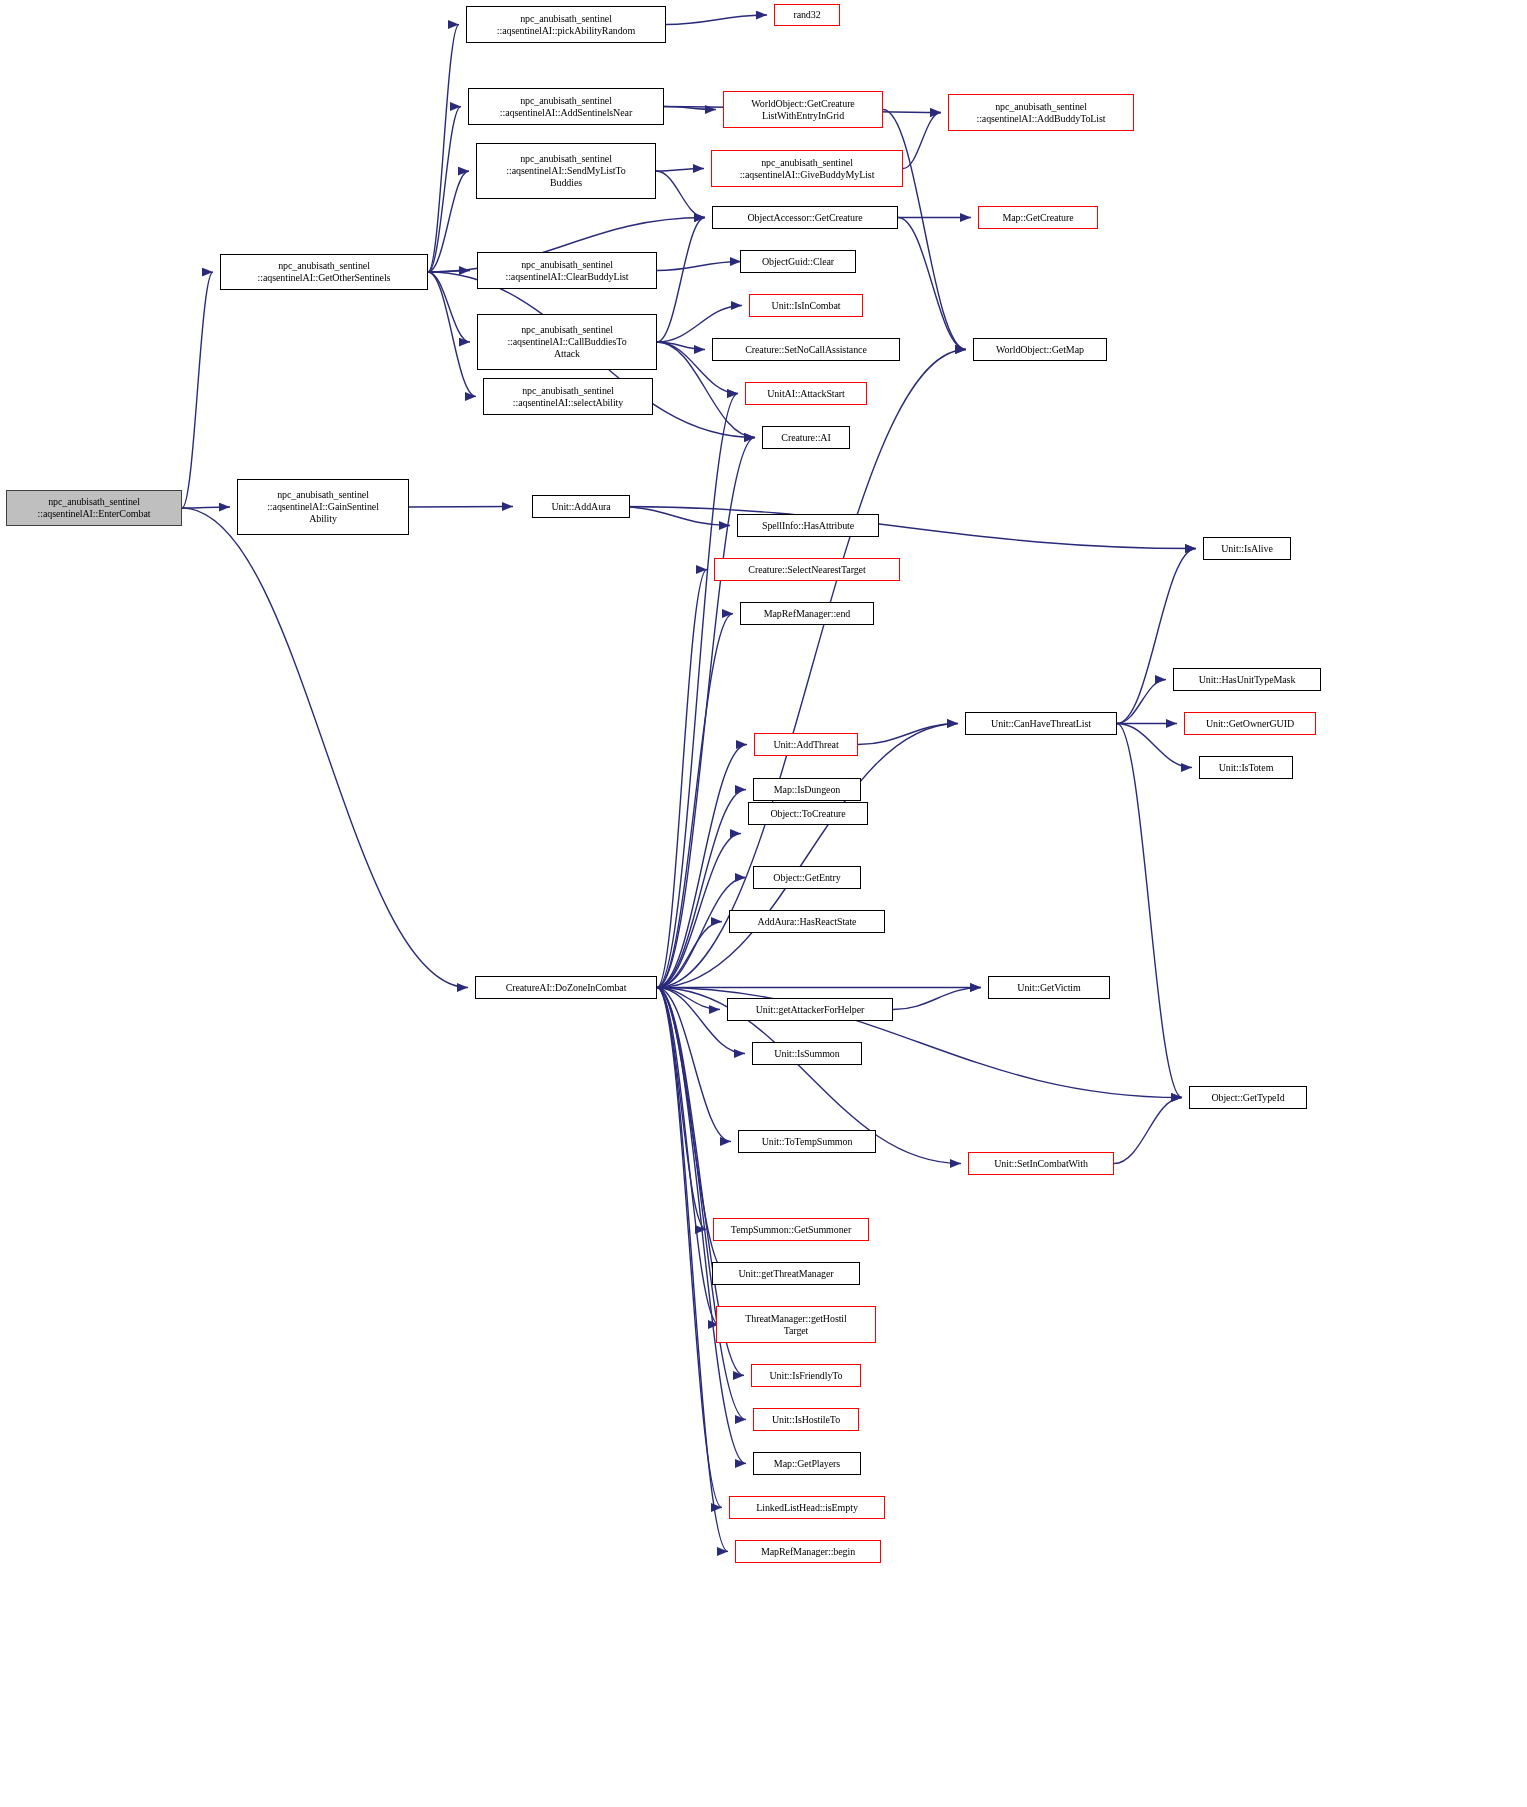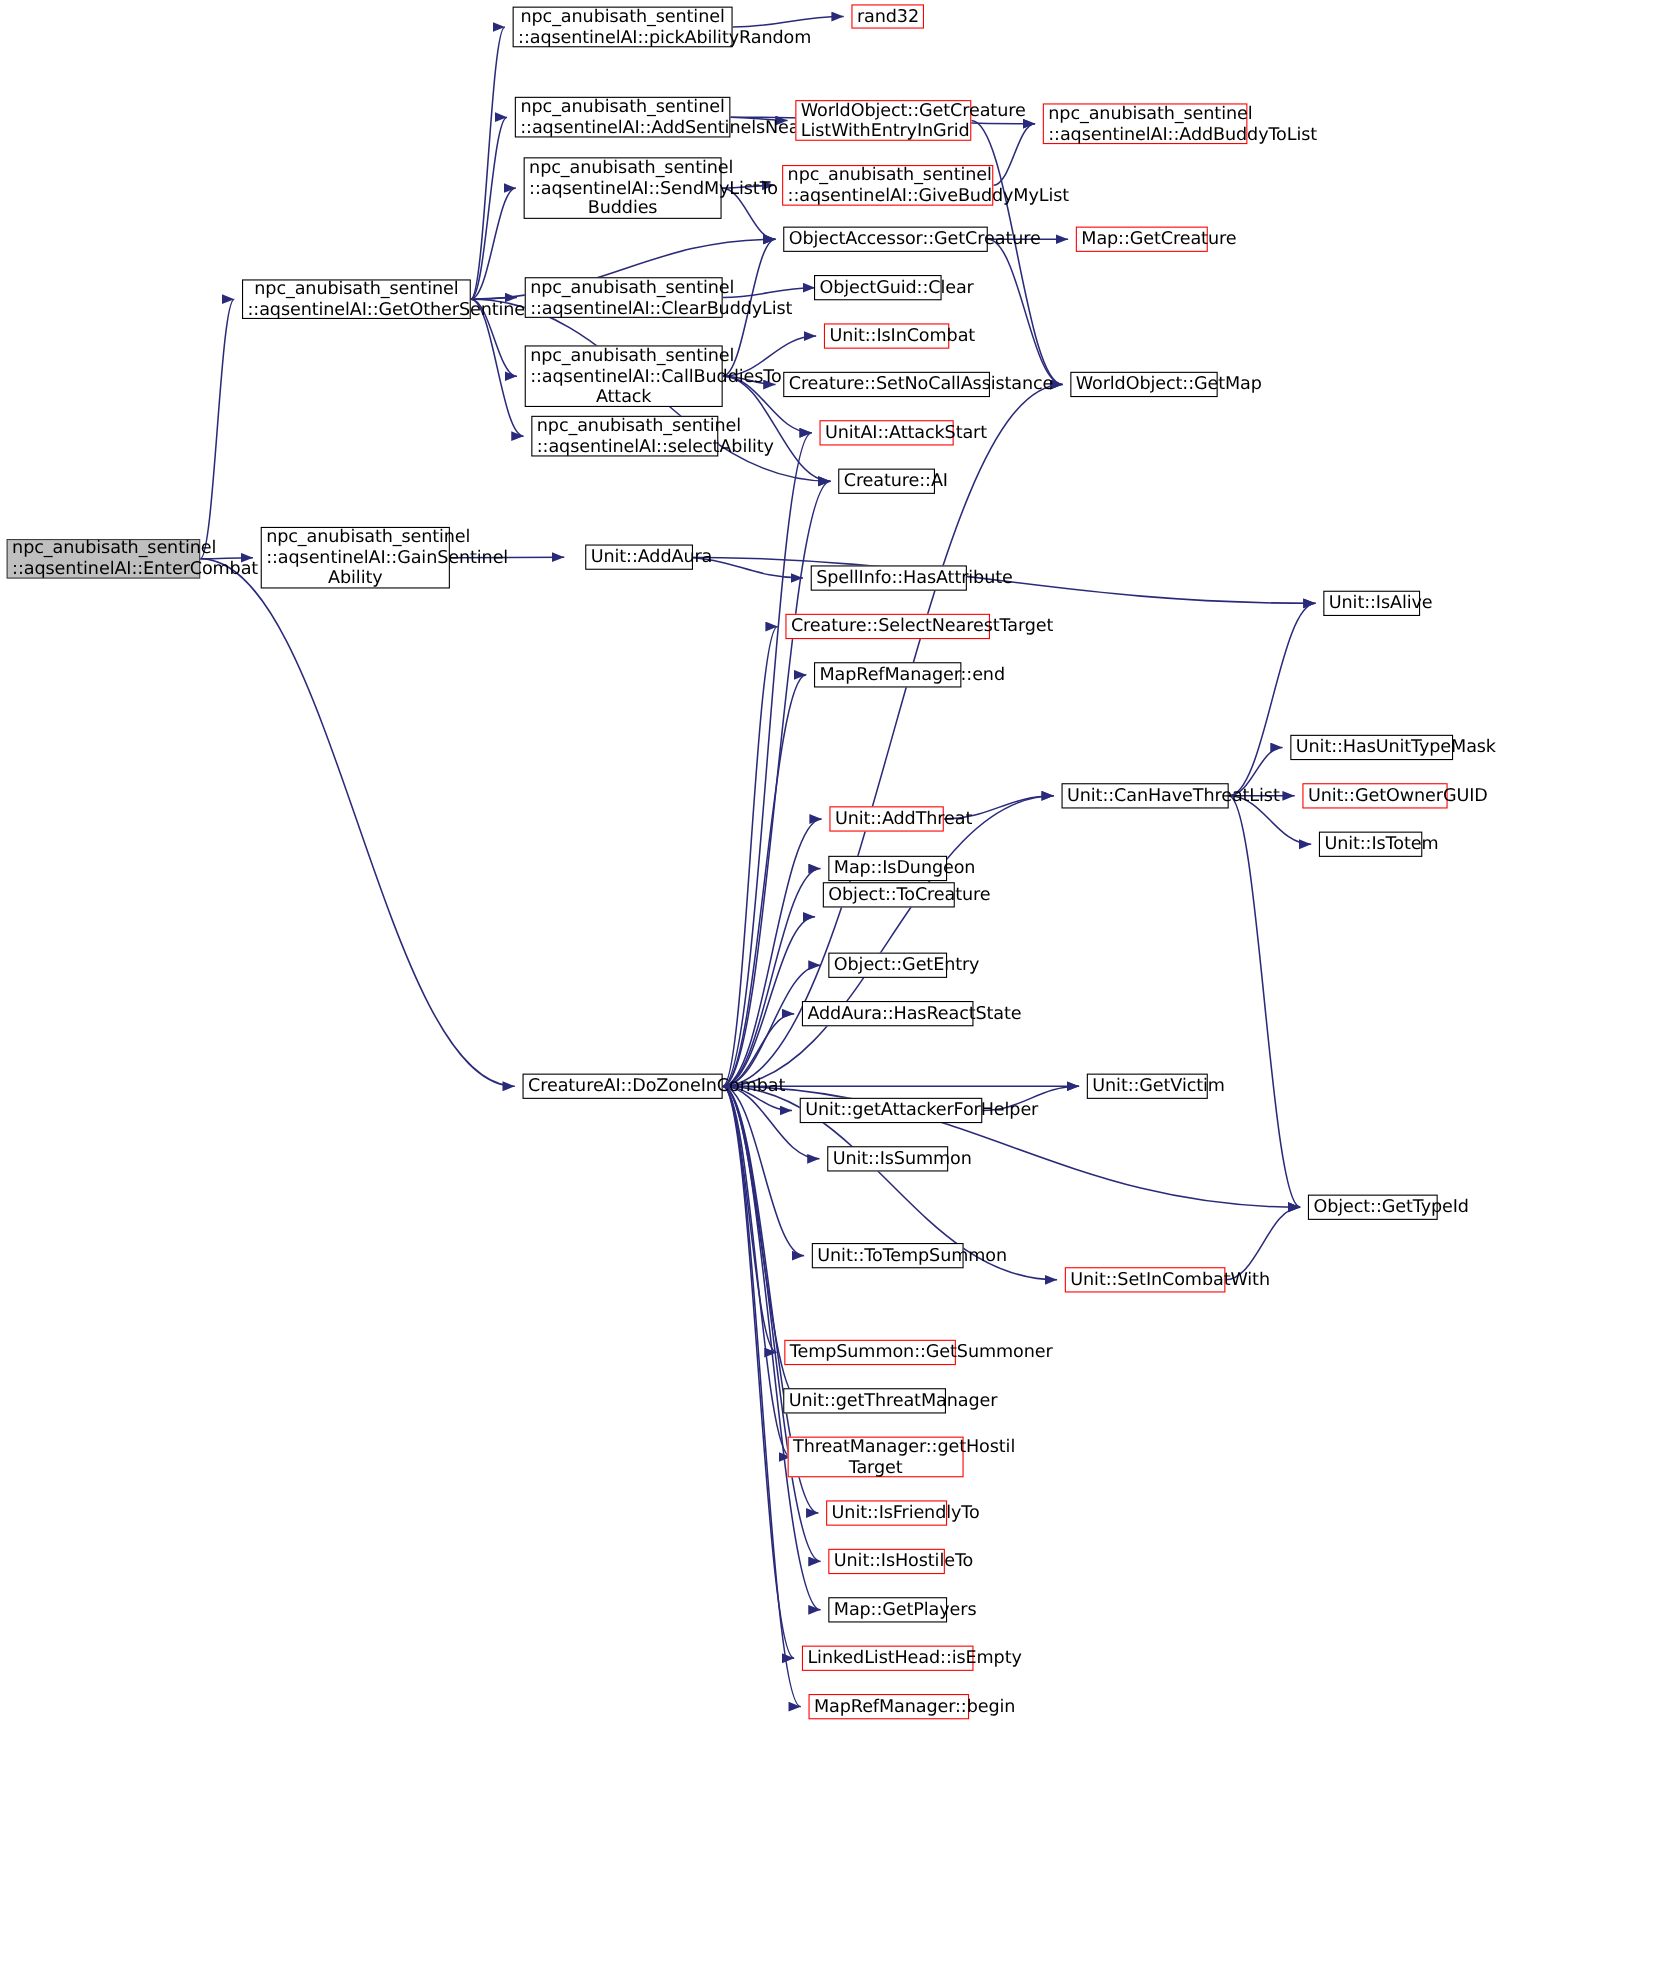--- a/index.html
+++ b/index.html
@@ -25,26 +25,27 @@
   }
   .node {
     position: absolute;
     box-sizing: border-box;
     display: flex;
     align-items: center;
     justify-content: center;
     text-align: center;
     background: #ffffff;
     border: 1px solid #000000;
-    font-size: 16px;
+    font-size: 10px;
     line-height: 1.18;
     color: #000000;
     white-space: pre-line;
     padding: 0 4px;
     letter-spacing: -0.1px;
+    font-family: Liberation Serif, serif;
   }
   .node.red {
     border-color: #ff0000;
   }
   .node.highlight {
     background: #bfbfbf;
     border-color: #404040;
   }
   .node-label {
     display: block;
@@ -172,21 +173,21 @@
       <div class="node" style="left: 965px; top: 712px; width: 152px; height: 23px;"><span class="node-label">Unit::CanHaveThreatList</span></div>
       <div class="node" style="left: 1173px; top: 668px; width: 148px; height: 23px;"><span class="node-label">Unit::HasUnitTypeMask</span></div>
       <div class="node red" style="left: 1184px; top: 712px; width: 132px; height: 23px;"><span class="node-label">Unit::GetOwnerGUID</span></div>
       <div class="node" style="left: 1199px; top: 756px; width: 94px; height: 23px;"><span class="node-label">Unit::IsTotem</span></div>
       <div class="node" style="left: 475px; top: 976px; width: 182px; height: 23px;"><span class="node-label">CreatureAI::DoZoneInCombat</span></div>
       <div class="node red" style="left: 754px; top: 733px; width: 104px; height: 23px;"><span class="node-label">Unit::AddThreat</span></div>
       <div class="node" style="left: 753px; top: 778px; width: 108px; height: 23px;"><span class="node-label">Map::IsDungeon</span></div>
       <div class="node" style="left: 748px; top: 802px; width: 120px; height: 23px;"><span class="node-label">Object::ToCreature</span></div>
       <div class="node" style="left: 753px; top: 866px; width: 108px; height: 23px;"><span class="node-label">Object::GetEntry</span></div>
       <div class="node" style="left: 729px; top: 910px; width: 156px; height: 23px;"><span class="node-label">AddAura::HasReactState</span></div>
-      <div class="node" style="left: 988px; top: 976px; width: 110px; height: 23px;"><span class="node-label">Unit::GetVictim</span></div>
+      <div class="node" style="left: 988px; top: 976px; width: 122px; height: 23px;"><span class="node-label">Unit::GetVictim</span></div>
       <div class="node" style="left: 727px; top: 998px; width: 166px; height: 23px;"><span class="node-label">Unit::getAttackerForHelper</span></div>
       <div class="node" style="left: 752px; top: 1042px; width: 110px; height: 23px; justify-content: center;"><span class="node-label">Unit::IsSummon</span></div>
       <div class="node" style="left: 1189px; top: 1086px; width: 118px; height: 23px;"><span class="node-label">Object::GetTypeId</span></div>
       <div class="node" style="left: 738px; top: 1130px; width: 138px; height: 23px;"><span class="node-label">Unit::ToTempSummon</span></div>
       <div class="node red" style="left: 968px; top: 1152px; width: 146px; height: 23px;"><span class="node-label">Unit::SetInCombatWith</span></div>
       <div class="node red" style="left: 713px; top: 1218px; width: 156px; height: 23px;"><span class="node-label">TempSummon::GetSummoner</span></div>
       <div class="node" style="left: 712px; top: 1262px; width: 148px; height: 23px;"><span class="node-label">Unit::getThreatManager</span></div>
       <div class="node red" style="left: 716px; top: 1306px; width: 160px; height: 37px;"><span class="node-label">ThreatManager::getHostil
 Target</span></div>
       <div class="node red" style="left: 751px; top: 1364px; width: 110px; height: 23px;"><span class="node-label">Unit::IsFriendlyTo</span></div>

